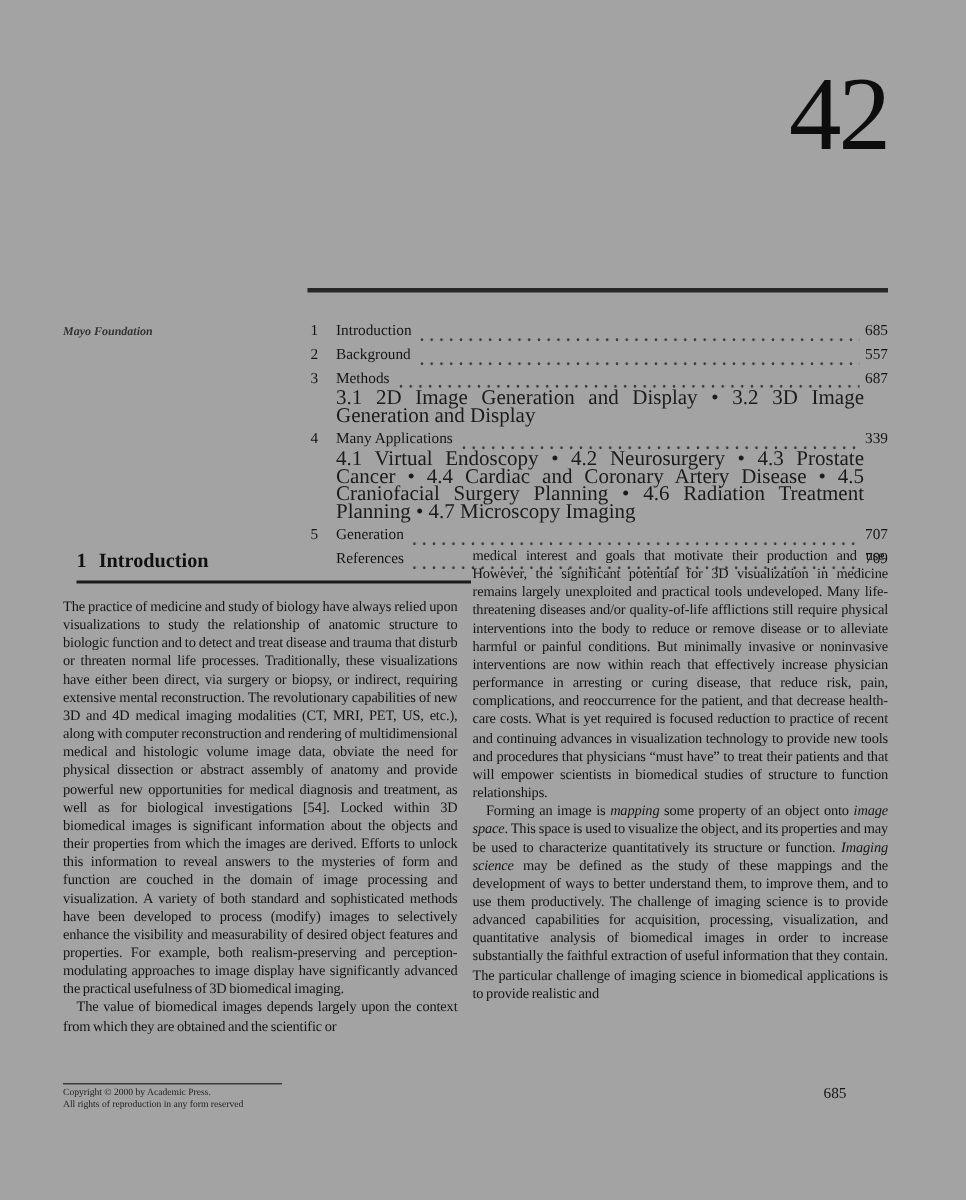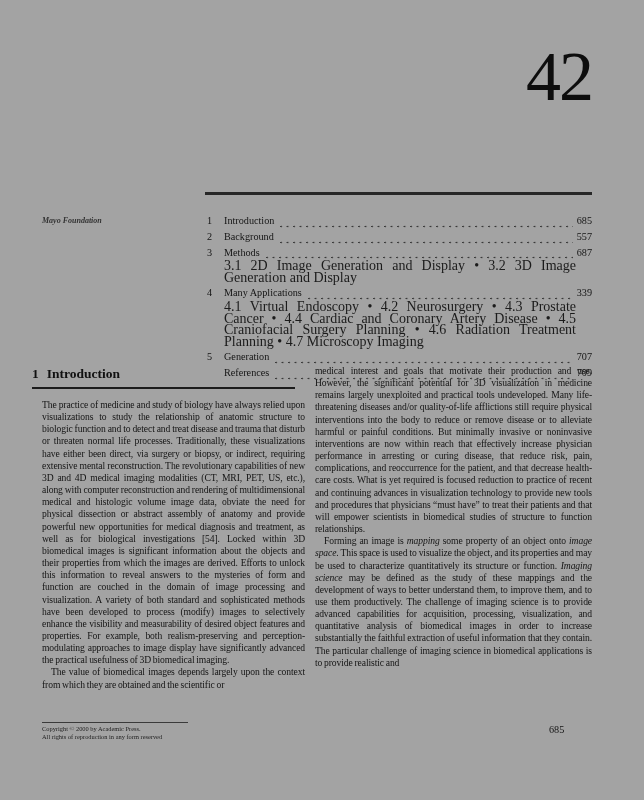--- a/index.html
+++ b/index.html
@@ -42,21 +42,21 @@
     background-image:radial-gradient(circle at 1.3px 1.5px,#3a3a3a 0.85px,rgba(0,0,0,0) 1.05px);
     background-size:6.5px 3px;background-repeat:repeat-x;background-position:left bottom;
   }
   .toc-page{flex:0 0 auto;}
   .toc-sub{
     margin:0 0 2px 17px;max-width:352px;
     font-size:14px;line-height:11.5px;text-align:justify;color:#1b1b1b;
   }
   
   .section-heading{
-    position:absolute;left:32px;top:366px;width:263px;
+    position:absolute;left:51px;top:366px;width:263px;
     border-bottom:2px solid #1c1c1c;padding-bottom:5px;
     font-size:13.5px;font-weight:bold;color:#111;
   }
   .section-heading .h-num{margin-right:8px;}
   .col{position:absolute;font-size:9.6px;line-height:12.15px;
     letter-spacing:-0.1px;word-spacing:-0.5px;text-align:justify;color:#141414;}
   .col-left{left:42px;top:399px;width:263px;}
   .col-right{left:315px;top:365px;width:277px;}
   .col p{margin:0;}
   .col p.indent{text-indent:9px;}

